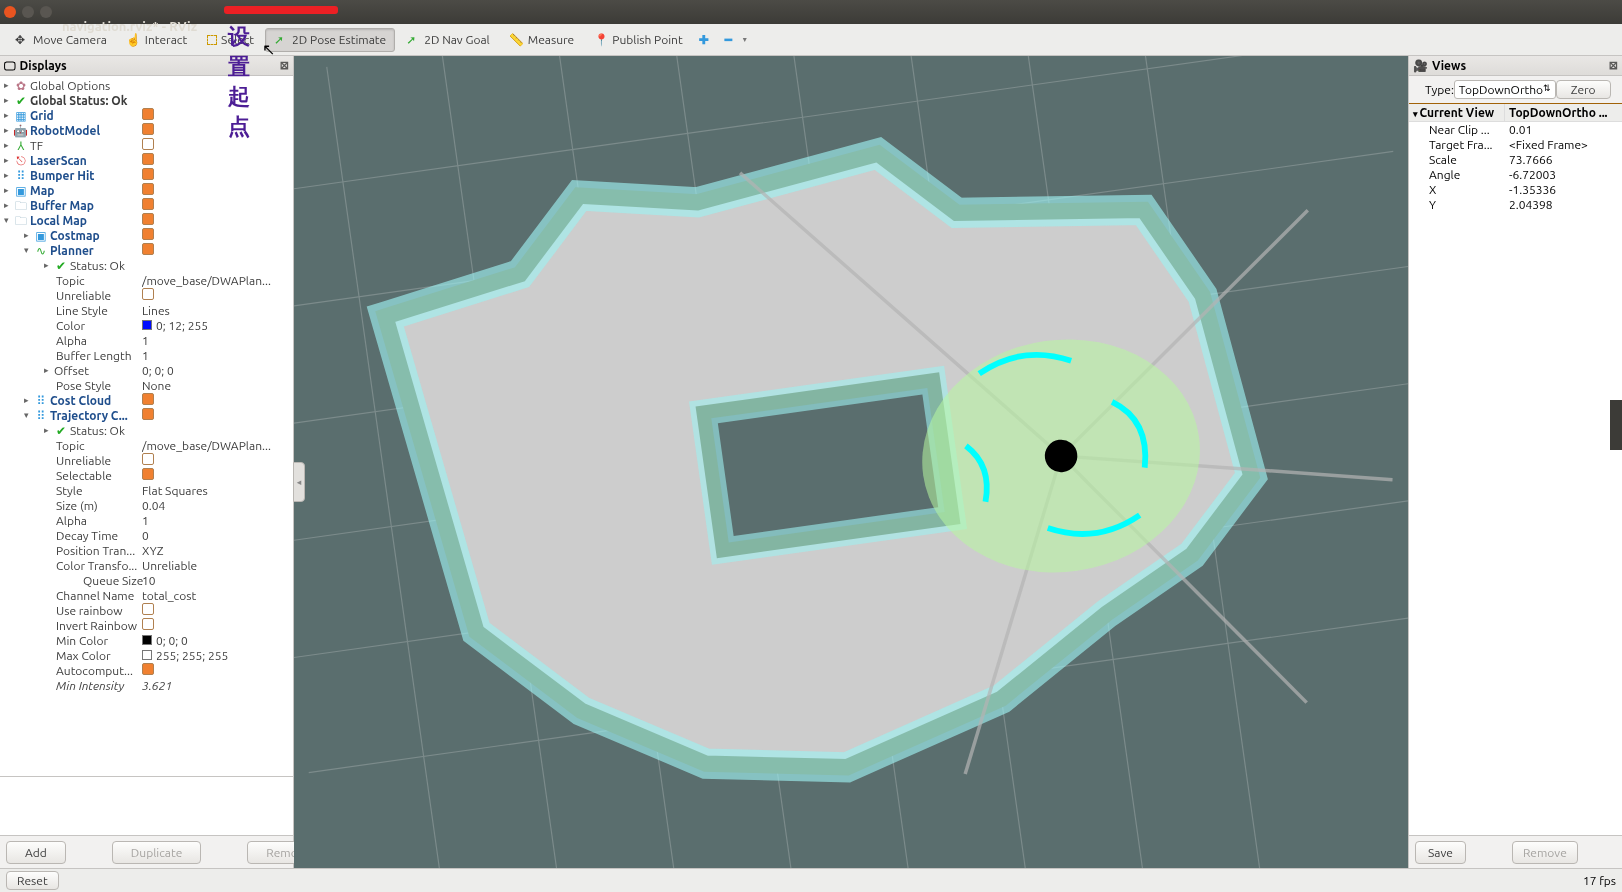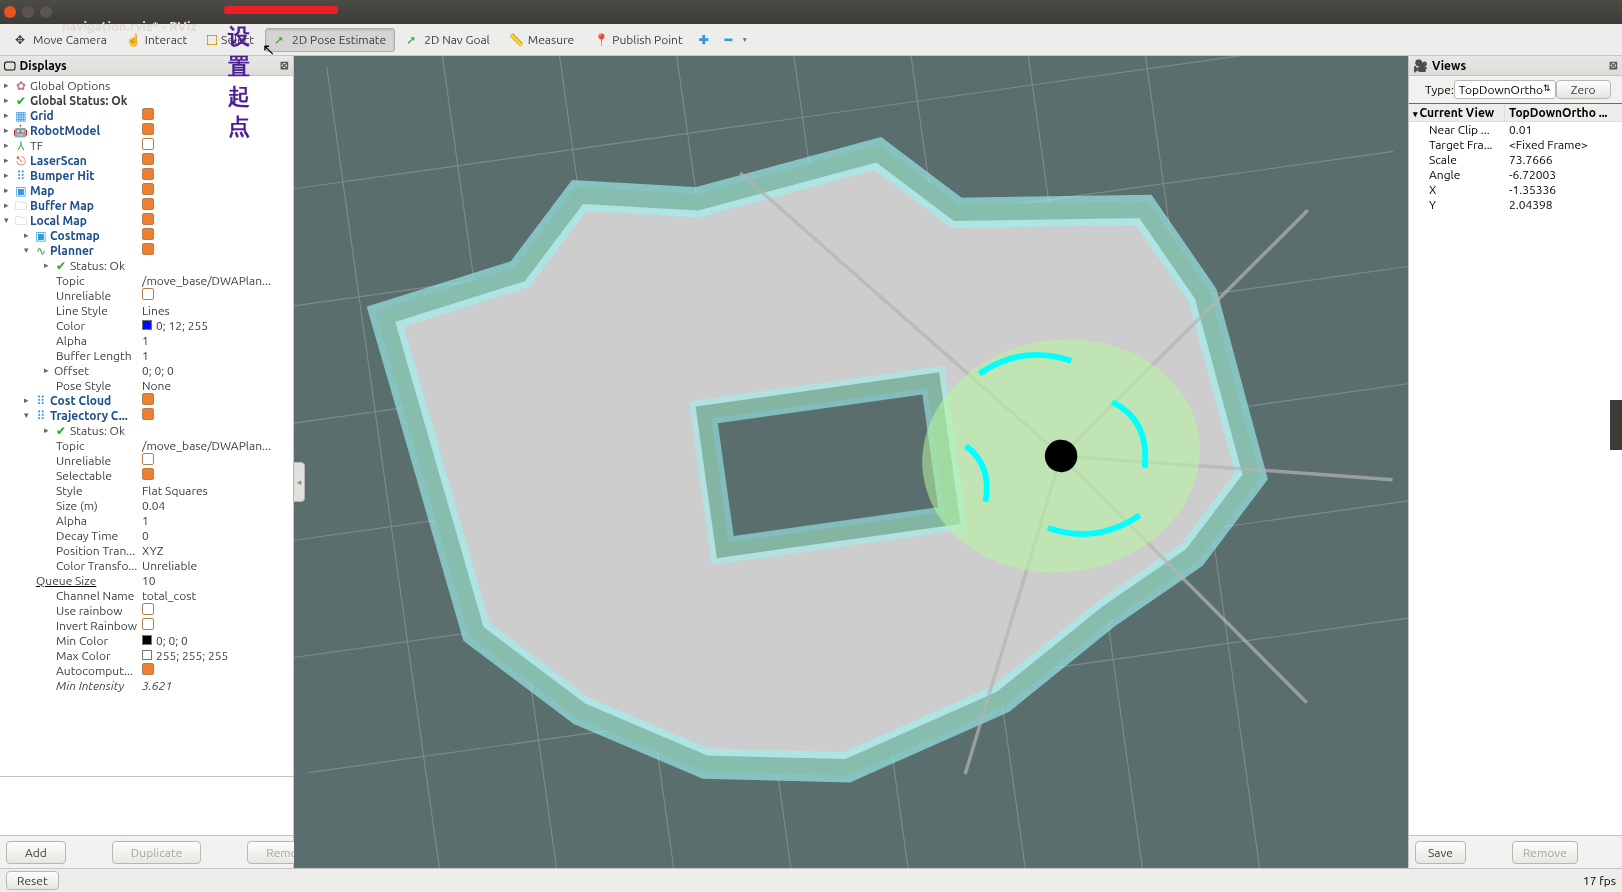--- a/index.html
+++ b/index.html
@@ -263,21 +263,21 @@
           <span class="value">0</span>
         </div>
       <div class="tree-row" style="position:relative;padding-left:56px;">
           <span class="label">Position Tran...</span>
           <span class="value">XYZ</span>
         </div>
       <div class="tree-row" style="position:relative;padding-left:56px;">
           <span class="label">Color Transfo...</span>
           <span class="value">Unreliable</span>
         </div>
-      <div class="tree-row" style="position:relative;padding-left:36px;text-decoration:underline;">
+      <div class="tree-row" style="position:relative;padding-left:83px;">
           <span class="label">Queue Size</span>
           <span class="value">10</span>
         </div>
       <div class="tree-row" style="position:relative;padding-left:56px;">
           <span class="label">Channel Name</span>
           <span class="value">total_cost</span>
         </div>
       <div class="tree-row" style="position:relative;padding-left:56px;">
           <span class="label">Use rainbow</span>
           <span class="value"><span class="chk"></span></span>

